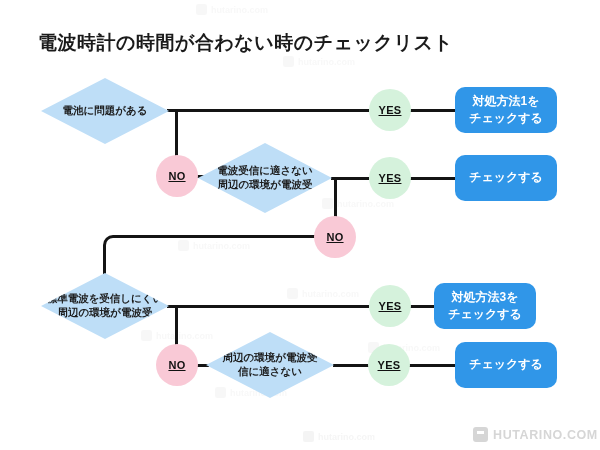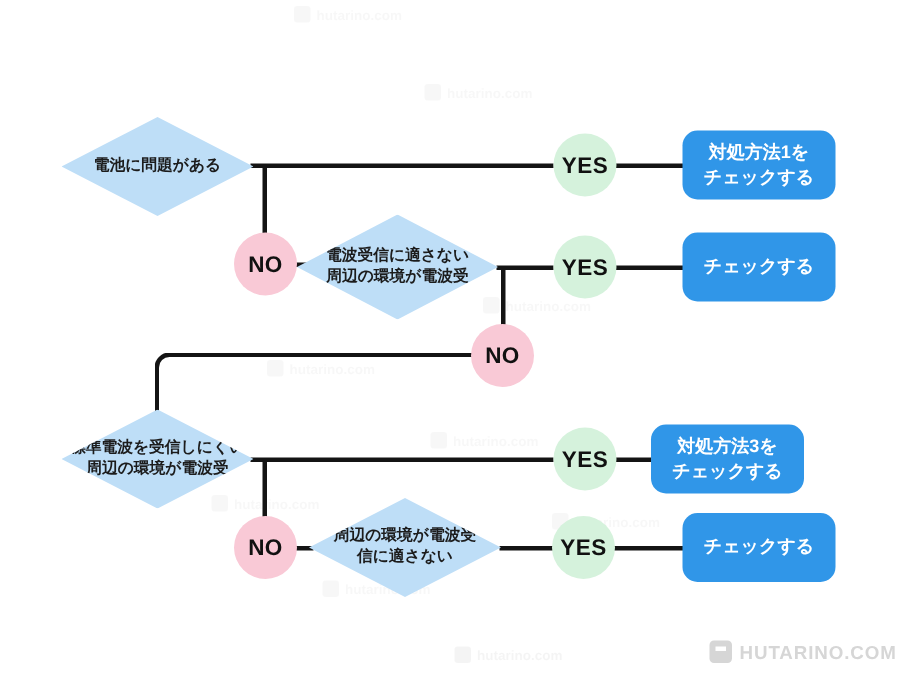--- a/index.html
+++ b/index.html
@@ -25,21 +25,21 @@
     background:var(--decision_fill);
     clip-path:polygon(50% 0,100% 50%,50% 100%,0 50%);
   }
   .diamond .dtext{
     font-size:10.5px;font-weight:bold;color:#1c1c1c;text-align:center;line-height:1.3;
   }
   
   .circle{
     position:absolute;width:42px;height:42px;border-radius:50%;
     display:flex;align-items:center;justify-content:center;
-    font-weight:bold;font-size:15px;color:#111;letter-spacing:.3px;
+    font-weight:bold;font-size:11px;color:#111;letter-spacing:.3px;text-decoration:underline;
   }
   .circle.yes{background:var(--yes_fill);}
   .circle.no{background:var(--no_fill);}
   
   .action{
     position:absolute;width:102px;height:46px;border-radius:10px;
     background:var(--action_fill);color:var(--action_text);
     display:flex;flex-direction:column;align-items:center;justify-content:center;
     font-size:12px;font-weight:bold;line-height:1.45;text-align:center;
   }
@@ -97,20 +97,21 @@
     </div>
   <div class="wm" style="left:215px;top:387px">
       <span class="wm-ico"></span>
       <span>hutarino.com</span>
     </div>
   <div class="wm" style="left:303px;top:431px;opacity:.07">
       <span class="wm-ico"></span>
       <span>hutarino.com</span>
     </div>
 
+  <h1 class="title">電波時計の時間が合わない時のチェックリスト</h1>
 
   <div class="line h" style="left:167px;top:108.5px;width:202px"></div>
   <div class="line h" style="left:410px;top:108.5px;width:46px"></div>
   <div class="line v" style="left:175px;top:110px;height:46px"></div>
 
   <div class="line h" style="left:195px;top:174.5px;width:10px"></div>
   <div class="line h" style="left:331px;top:176.5px;width:38px"></div>
   <div class="line h" style="left:410px;top:176.5px;width:46px"></div>
   <div class="line v" style="left:334px;top:178px;height:39px"></div>
 

